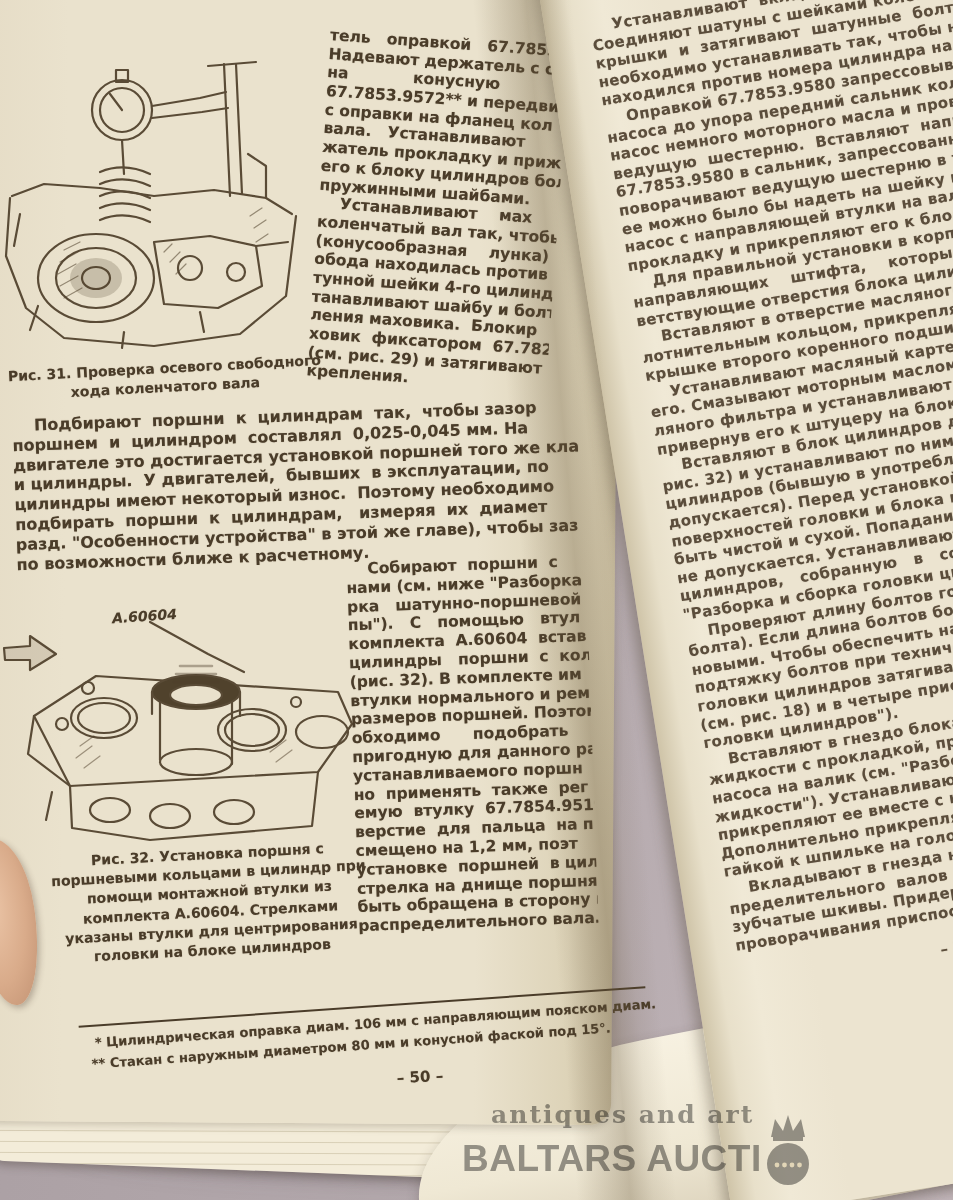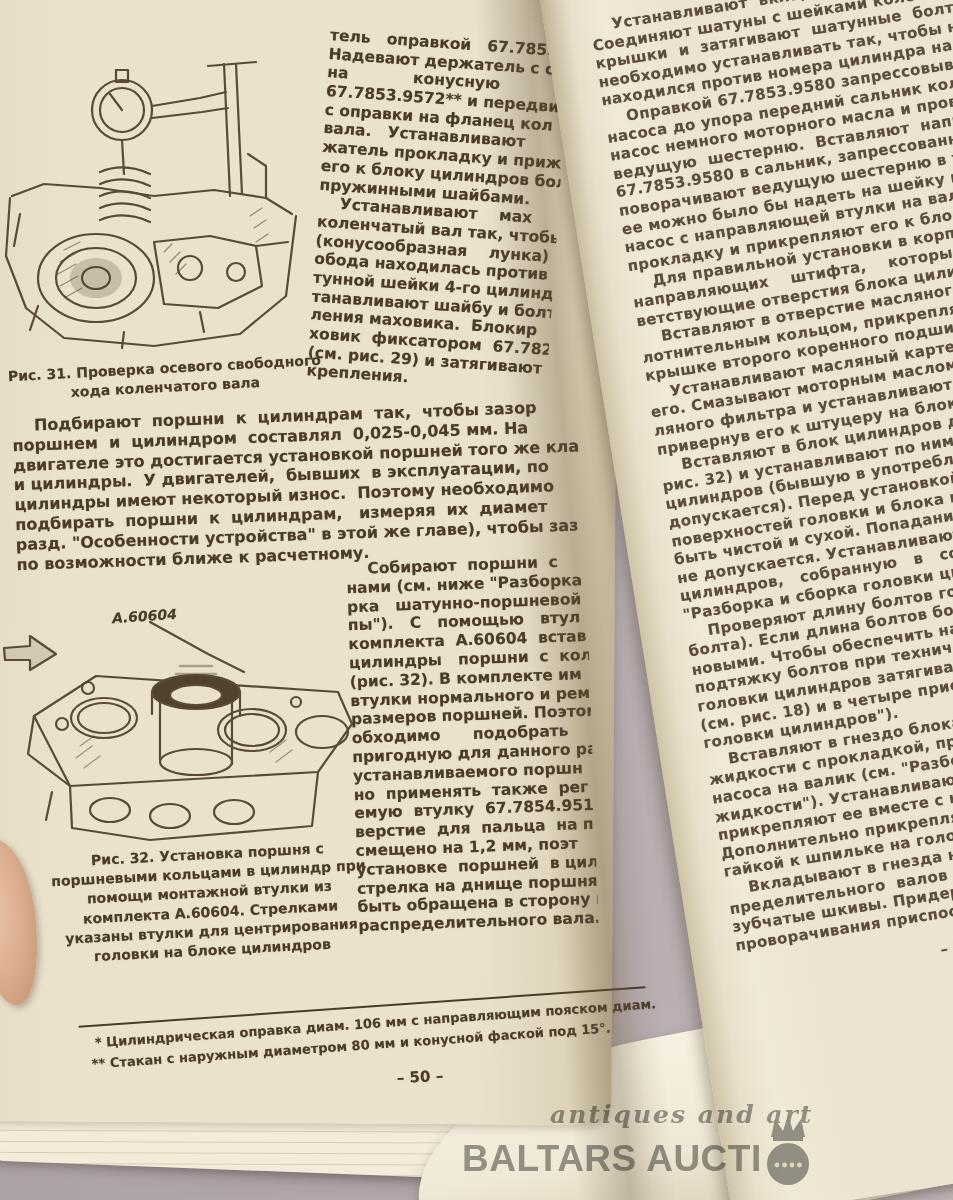--- a/index.html
+++ b/index.html
@@ -49,22 +49,22 @@
   #rp-text .line{font-size:15px;height:18.6px;letter-spacing:.3px;}
   #pageno-right{position:absolute;left:205px;top:1088px;width:130px;text-align:center;font-size:15px;}
   
   #fig31{left:4px;top:46px;}
   #fig32{left:0px;top:596px;}
   .sketch{stroke:#4e3f2a;fill:none;stroke-width:2.2;stroke-linecap:round;stroke-linejoin:round;opacity:.92;}
   .sketch-soft{fill:rgba(78,63,42,.22);stroke:none;}
   #fig32-label{left:112px;top:608px;font-size:14px;transform:rotate(-4deg);font-style:italic;}
   
   #watermark{left:462px;top:1100px;width:486px;opacity:.88;mix-blend-mode:multiply;}
-  #wm-script{font-family:"DejaVu Serif","Liberation Serif",serif;font-style:italic;font-weight:bold;
-    color:#8e8e8e;font-size:25px;letter-spacing:2px;margin-left:88px;}
+  #wm-script{font-family:"DejaVu Serif","Liberation Serif",serif;font-weight:bold;
+    color:#8e8e8e;font-size:25px;letter-spacing:2px;margin-left:29px;}
   #wm-brand{display:flex;align-items:center;margin-top:-6px;text-align:right;}
   .wm-txt{font-family:"Liberation Sans","DejaVu Sans",sans-serif;font-weight:bold;color:#8e8e8e;
     font-size:37px;letter-spacing:0.5px;white-space:nowrap;}
   #wm-crown{margin:0 1px;position:relative;top:-8px;}
 </style>
 </head>
 <body>
 
 <div id="stage">
 

